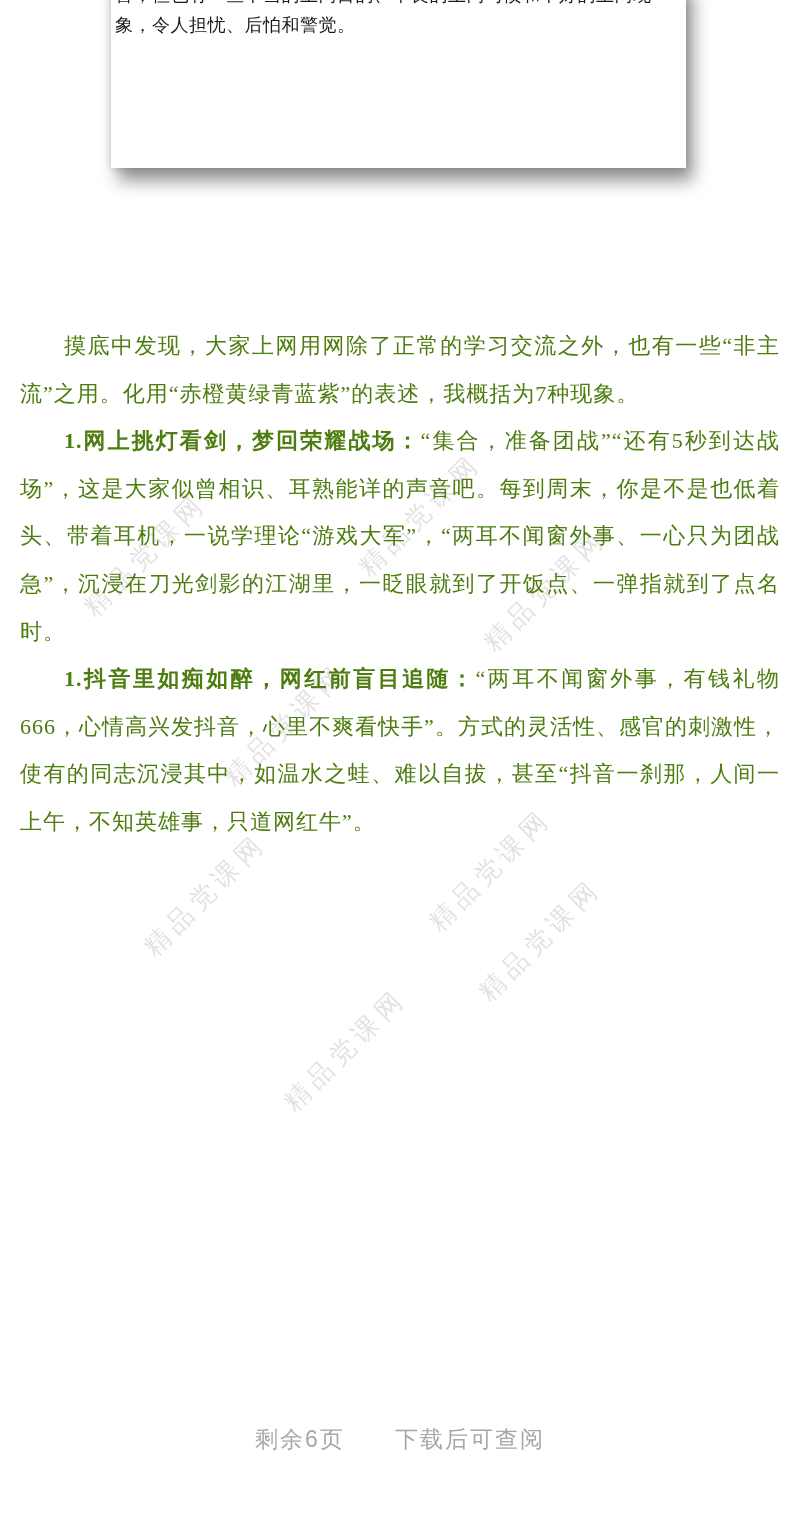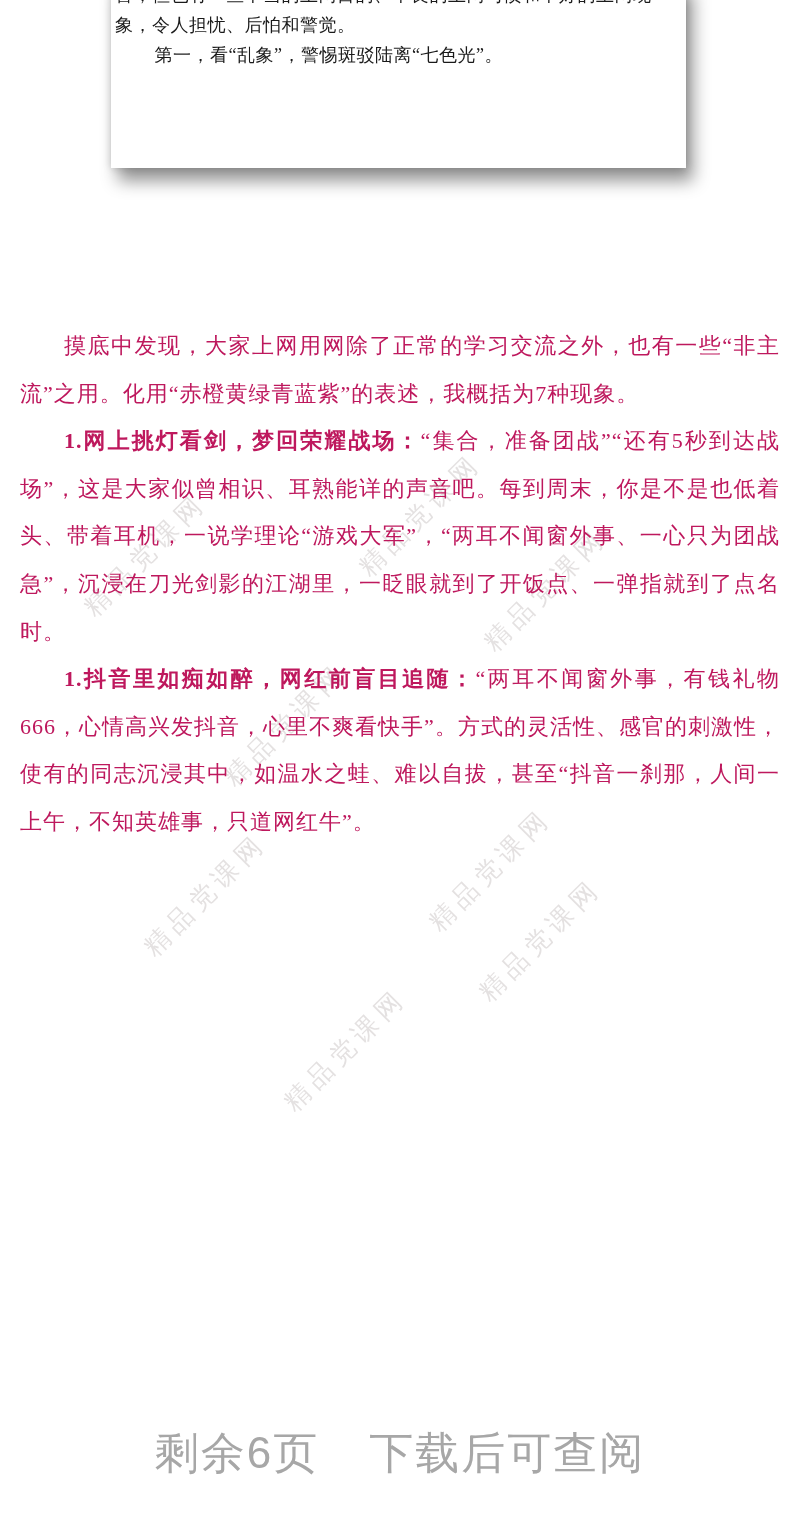--- a/index.html
+++ b/index.html
@@ -55,36 +55,36 @@
   
   .body-text {
     position: absolute;
     left: 20px;
     top: 322px;
     width: 760px;
     z-index: 2;
     font-size: 22px;
     line-height: 47.6px;
     letter-spacing: 1px;
-    color: #be185d;
+    color: #4d7c0f;
     text-align: justify;
   }
   .body-text p { margin: 0; text-indent: 2em; }
   .body-text b { font-weight: bold; margin-top: 12px; }
 
   
   .footer-bar {
     position: absolute;
     top: 1424px;
     left: 0;
     right: 0;
     text-align: center;
     z-index: 2;
     font-family: "Liberation Sans", sans-serif;
-    font-size: 44px;
+    font-size: 23px;
     color: #a7a7a7;
     letter-spacing: 2px;
   }
   .footer-bar .hint { margin-left: 50px; }
 </style>
 </head>
 <body>
 
 <div class="page">
 
@@ -95,21 +95,20 @@
       <span class="wm" style="left: 545px; top: 590px; color: rgba(158, 146, 146, 0.28);">精品党课网</span>
       <span class="wm" style="left: 205px; top: 895px; color: rgba(158, 146, 146, 0.28);">精品党课网</span>
       <span class="wm" style="left: 490px; top: 870px; color: rgba(158, 146, 146, 0.28);">精品党课网</span>
       <span class="wm" style="left: 345px; top: 1050px; color: rgba(158, 146, 146, 0.28);">精品党课网</span>
       <span class="wm" style="left: 540px; top: 940px; color: rgba(158, 146, 146, 0.28);">精品党课网</span>
     </div>
 
   <div class="preview-card">
     <p>喜，但也有一些不当的上网目的、不良的上网习惯和不好的上网现</p>
     <p>象，令人担忧、后怕和警觉。</p>
-    <p class="indent">第一，看“乱象”，警惕斑驳陆离“七色光”。</p>
   </div>
 
   <div class="body-text">
     <p>
       <b></b><span>摸底中发现，大家上网用网除了正常的学习交流之外，也有一些“非主流”之用。化用“赤橙黄绿青蓝紫”的表述，我概括为7种现象。</span>
     </p>
     <p>
       <b>1.网上挑灯看剑，梦回荣耀战场：</b><span>“集合，准备团战”“还有5秒到达战场”，这是大家似曾相识、耳熟能详的声音吧。每到周末，你是不是也低着头、带着耳机，一说学理论“游戏大军”，“两耳不闻窗外事、一心只为团战急”，沉浸在刀光剑影的江湖里，一眨眼就到了开饭点、一弹指就到了点名时。</span>
     </p>
     <p>

